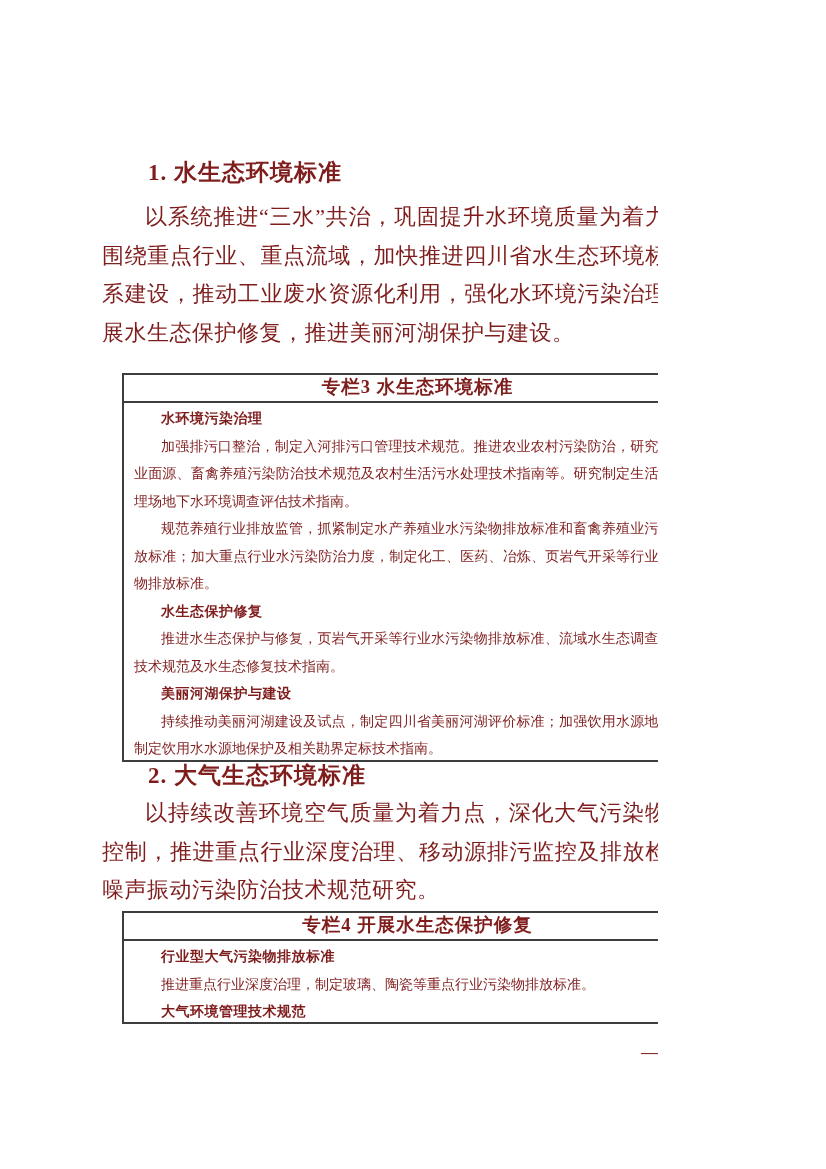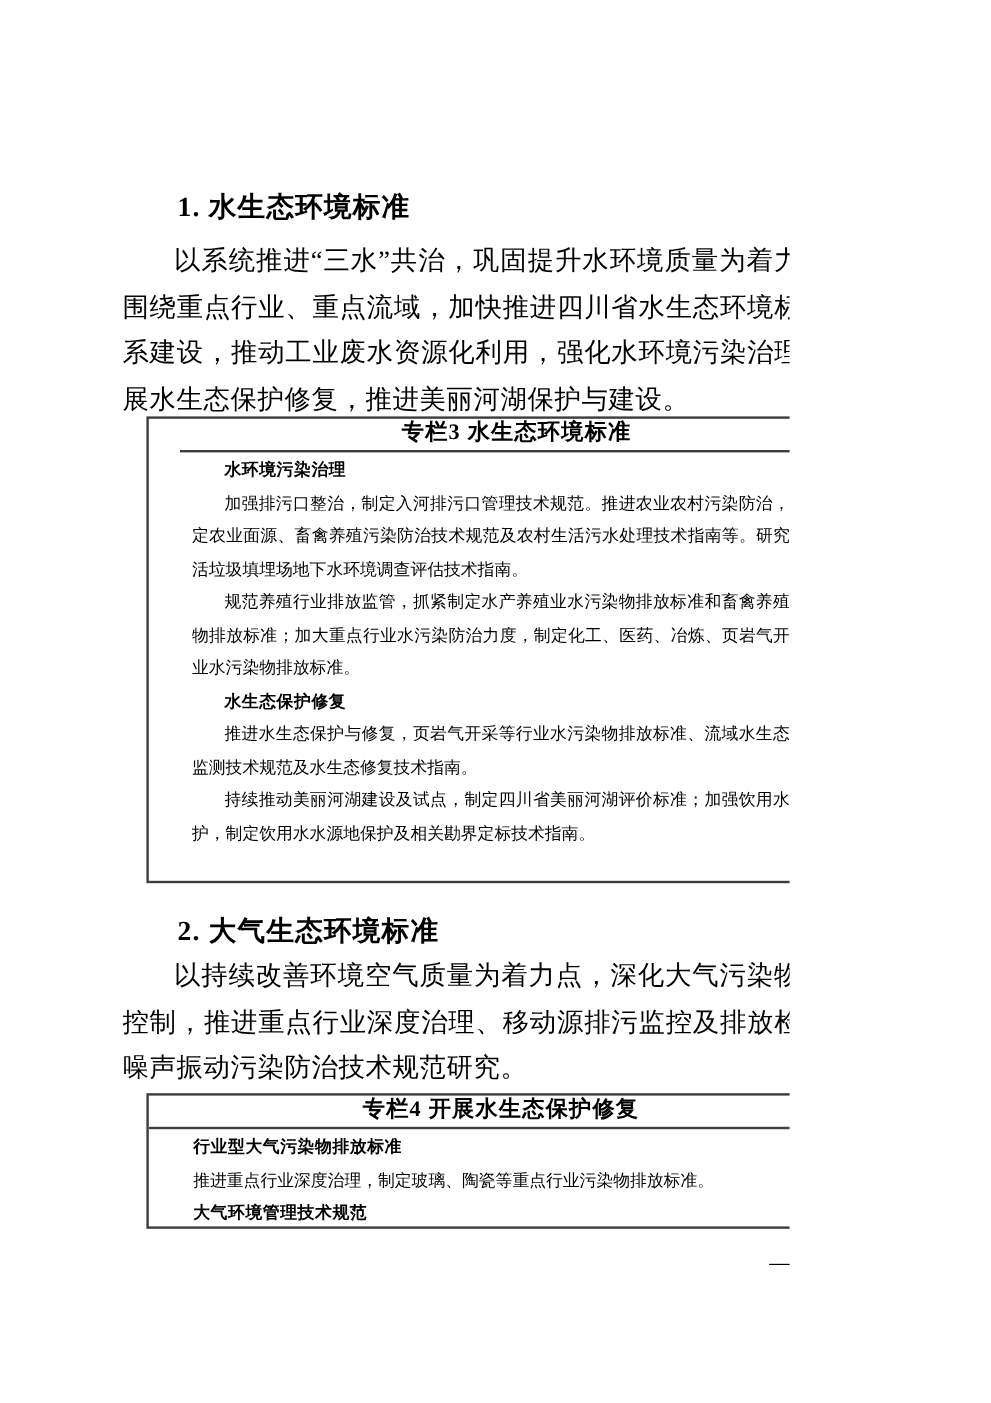--- a/index.html
+++ b/index.html
@@ -5,21 +5,21 @@
   html, body {
     margin: 0;
     padding: 0;
     background: #ffffff;
   }
   .page {
     position: relative;
     width: 658px;
     height: 1169px;
     background: #ffffff;
-    color: #000000;
+    color: #7f1d1d;
     font-family: "Liberation Serif", "DejaVu Serif", serif;
     overflow: hidden;
   }
   .sec-heading {
     position: absolute;
     left: 148px;
     margin: 0;
     font-size: 23px;
     font-weight: bold;
     letter-spacing: 1px;
@@ -83,28 +83,29 @@
 </style>
 </head>
 <body>
 
 <div class="page">
 
   <h2 class="sec-heading" style="top:157px;">1. 水生态环境标准</h2>
 
   <p class="body-para" style="top:198px;">以系统推进“三水”共治，巩固提升水环境质量为着力点，围绕重点行业、重点流域，加快推进四川省水生态环境标准体系建设，推动工业废水资源化利用，强化水环境污染治理，开展水生态保护修复，推进美丽河湖保护与建设。</p>
 
-  <div class="callout-box" style="top:347px; height:389px;padding-left:26px;">
+  <div class="callout-box" style="top:373px; height:389px;">
     <div class="box-title">专栏3 水生态环境标准</div>
     <div class="box-body">
       <p class="box-subhead">水环境污染治理</p>
       <p class="box-para">加强排污口整治，制定入河排污口管理技术规范。推进农业农村污染防治，研究制定农业面源、畜禽养殖污染防治技术规范及农村生活污水处理技术指南等。研究制定生活垃圾填埋场地下水环境调查评估技术指南。</p>
       <p class="box-para">规范养殖行业排放监管，抓紧制定水产养殖业水污染物排放标准和畜禽养殖业污染物排放标准；加大重点行业水污染防治力度，制定化工、医药、冶炼、页岩气开采等行业水污染物排放标准。</p>
       <p class="box-subhead">水生态保护修复</p>
       <p class="box-para">推进水生态保护与修复，页岩气开采等行业水污染物排放标准、流域水生态调查与监测技术规范及水生态修复技术指南。</p>
+      <p class="box-subhead">美丽河湖保护与建设</p>
       <p class="box-para">持续推动美丽河湖建设及试点，制定四川省美丽河湖评价标准；加强饮用水源地保护，制定饮用水水源地保护及相关勘界定标技术指南。</p>
     </div>
   </div>
 
   <h2 class="sec-heading" style="top:760px;">2. 大气生态环境标准</h2>
 
   <p class="body-para" style="top:794px;">以持续改善环境空气质量为着力点，深化大气污染物协同控制，推进重点行业深度治理、移动源排污监控及排放检验、噪声振动污染防治技术规范研究。</p>
 
   <div class="callout-box" style="top:911px; height:113px;">
     <div class="box-title">专栏4 开展水生态保护修复</div>

